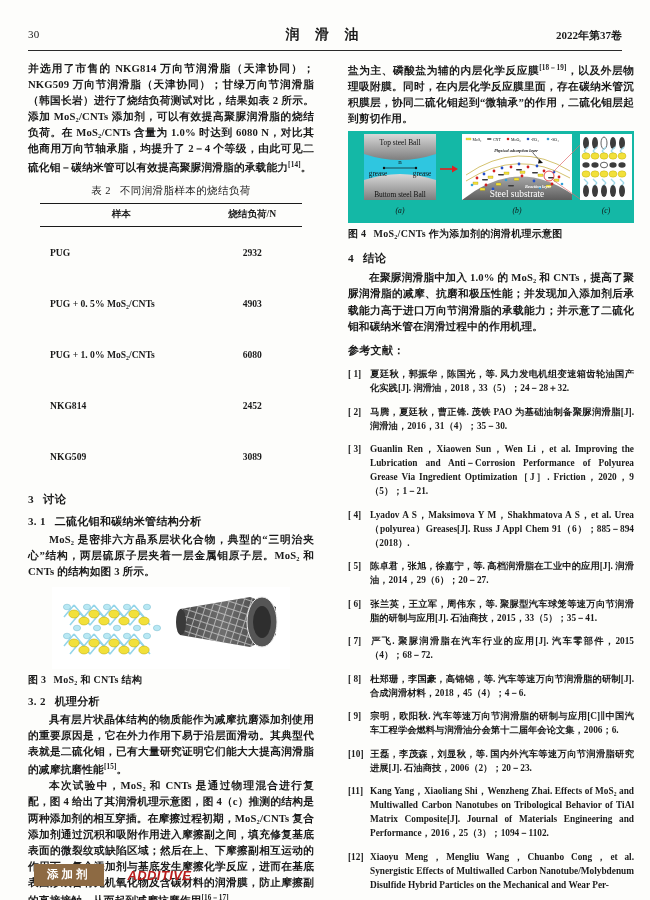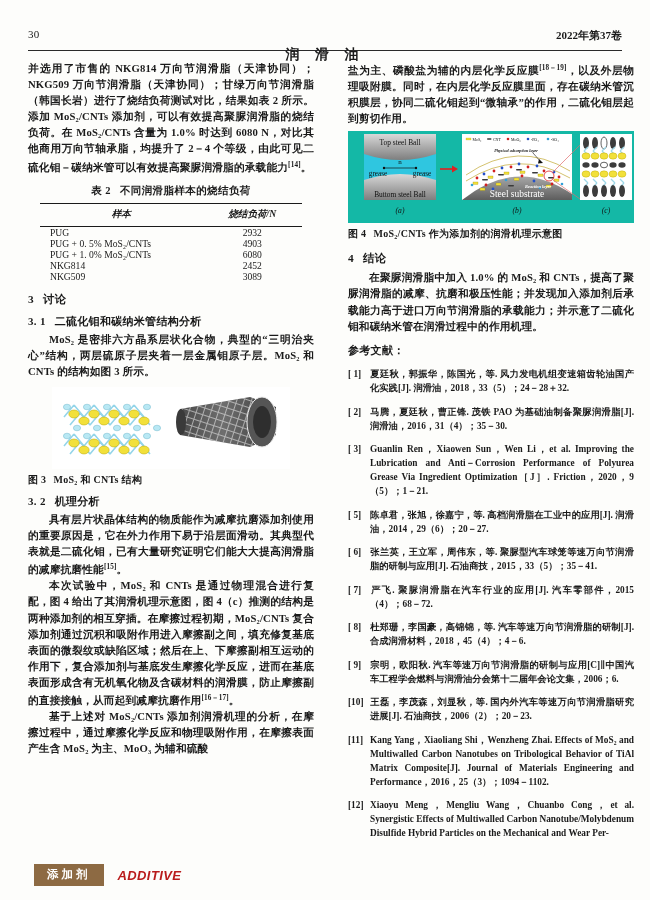--- a/index.html
+++ b/index.html
@@ -15,21 +15,21 @@
 
   
   .runhead{
     position:absolute;left:28px;top:26px;width:594px;height:22px;
   }
   .runhead .pageno{
     position:absolute;left:0;top:2px;font-size:11px;letter-spacing:.3px;
   }
   .runhead .journal{
     position:absolute;left:0;right:0;top:0;text-align:center;
-    font-size:14px;letter-spacing:6px;font-weight:600;margin-top:20px;
+    font-size:14px;letter-spacing:6px;font-weight:600;
   }
   .runhead .issue{
     position:absolute;right:0;top:2px;font-size:11px;font-weight:600;
   }
   .rule{
     position:absolute;left:28px;top:50px;width:594px;height:0;
     border-top:1.1px solid #2a2a2a;
   }
 
   
@@ -45,34 +45,34 @@
     text-justify:inter-ideograph;
     letter-spacing:.15px;
     font-weight:600;
   }
   p.ind{text-indent:21px;}
   .sup-ref{font-size:7.2px;vertical-align:4px;}
 
   
   .tbl-wrap{margin-top:9px;}
   .tbl-cap{
-    text-align:center;font-size:10.5px;font-weight:700;margin-bottom:5px;
+    text-align:center;font-size:10.5px;font-weight:400;margin-bottom:5px;
     letter-spacing:.4px;
   }
   table.data{
     width:262px;margin:0 auto;border-collapse:collapse;font-size:9.6px;
   }
   table.data thead th{
     font-weight:600;padding:4px 0 5px 0;text-align:center;
   }
   table.data thead th.c1{text-align:center;}
-  table.data tbody td{padding:0 0;font-weight:400;}
+  table.data tbody td{padding:20px 0;font-weight:700;}
   table.data tbody td.c1{text-align:left;padding-left:10px;}
   table.data tbody td.c2{text-align:center;}
-  .t-top{border-top:1.4px solid #1a1a1a;font-style:italic;}
+  .t-top{border-top:1.4px solid #1a1a1a;}
   .t-mid{border-bottom:.9px solid #1a1a1a;}
   .t-bot{border-bottom:1.4px solid #1a1a1a;}
 
   
   h3.sec{
     font-size:11.4px;font-weight:700;margin:10px 0 3px 0;letter-spacing:.3px;
   }
   h3.sec .num{margin-right:9px;}
   h4.sub{
     font-size:11px;font-weight:700;margin:7px 0 2px 0;letter-spacing:.3px;
@@ -104,21 +104,21 @@
   .ref{
     font-size:9.3px;line-height:14.1px;text-align:justify;
     text-justify:inter-ideograph;
     padding-left:22px;text-indent:-22px;
     margin-bottom:2.6px;font-weight:600;
   }
   .ref .rn{display:inline-block;width:22px;text-indent:0;}
 
   
   .footer{
-    position:absolute;left:34px;bottom:14px;display:flex;align-items:center;gap:14px;
+    position:absolute;left:34px;bottom:14px;display:flex;align-items:center;gap:24px;
   }
   .badge{
     background:#8d6a43;color:#fff;font-size:11.5px;font-weight:700;
     padding:3px 13px 4px 13px;letter-spacing:3px;
     font-family:"Liberation Sans",sans-serif;
   }
   .badge-en{
     font-family:"Liberation Sans",sans-serif;
     font-style:italic;font-weight:700;font-size:13px;
     color:#b91c1c;letter-spacing:.4px;
@@ -459,20 +459,21 @@
     </h3>
 
     <p class="body ind">在聚脲润滑脂中加入 1.0% 的 MoS₂ 和 CNTs，提高了聚脲润滑脂的减摩、抗磨和极压性能；并发现加入添加剂后承载能力高于进口万向节润滑脂的承载能力；并示意了二硫化钼和碳纳米管在润滑过程中的作用机理。</p>
 
     <div class="refs-title">参考文献：</div>
 
     <div>
       <p class="ref"><span class="rn">[ 1]</span><span>夏廷秋，郭振华，陈国光，等. 风力发电机组变速箱齿轮油国产化实践[J]. 润滑油，2018，33（5）；24－28＋32.</span></p>
       <p class="ref"><span class="rn">[ 2]</span><span>马腾，夏廷秋，曹正锋. 茂铁 PAO 为基础油制备聚脲润滑脂[J]. 润滑油，2016，31（4）；35－30.</span></p>
       <p class="ref"><span class="rn">[ 3]</span><span>Guanlin Ren，Xiaowen Sun，Wen Li，et al. Improving the Lubrication and Anti－Corrosion Performance of Polyurea Grease Via Ingredient Optimization［J］. Friction，2020，9（5）；1－21.</span></p>
+      <p class="ref"><span class="rn">[ 4]</span><span>Lyadov A S，Maksimova Y M，Shakhmatova A S，et al. Urea（polyurea）Greases[J]. Russ J Appl Chem 91（6）；885－894（2018）.</span></p>
       <p class="ref"><span class="rn">[ 5]</span><span>陈卓君，张旭，徐嘉宁，等. 高档润滑脂在工业中的应用[J]. 润滑油，2014，29（6）；20－27.</span></p>
       <p class="ref"><span class="rn">[ 6]</span><span>张兰英，王立军，周伟东，等. 聚脲型汽车球笼等速万向节润滑脂的研制与应用[J]. 石油商技，2015，33（5）；35－41.</span></p>
       <p class="ref"><span class="rn">[ 7]</span><span>严飞. 聚脲润滑脂在汽车行业的应用[J]. 汽车零部件，2015（4）；68－72.</span></p>
       <p class="ref"><span class="rn">[ 8]</span><span>杜郑珊，李国豪，高锦锦，等. 汽车等速万向节润滑脂的研制[J]. 合成润滑材料，2018，45（4）；4－6.</span></p>
       <p class="ref"><span class="rn">[ 9]</span><span>宗明，欧阳秋. 汽车等速万向节润滑脂的研制与应用[C]∥中国汽车工程学会燃料与润滑油分会第十二届年会论文集，2006；6.</span></p>
       <p class="ref"><span class="rn">[10]</span><span>王磊，李茂森，刘显秋，等. 国内外汽车等速万向节润滑脂研究进展[J]. 石油商技，2006（2）；20－23.</span></p>
       <p class="ref"><span class="rn">[11]</span><span>Kang Yang，Xiaoliang Shi，Wenzheng Zhai. Effects of MoS₂ and Multiwalled Carbon Nanotubes on Tribological Behavior of TiAl Matrix Composite[J]. Journal of Materials Engineering and Performance，2016，25（3）；1094－1102.</span></p>
       <p class="ref"><span class="rn">[12]</span><span>Xiaoyu Meng，Mengliu Wang，Chuanbo Cong，et al. Synergistic Effects of Multiwalled Carbon Nanotube/Molybdenum Disulfide Hybrid Particles on the Mechanical and Wear Per-</span></p>
     </div>
   </div>

